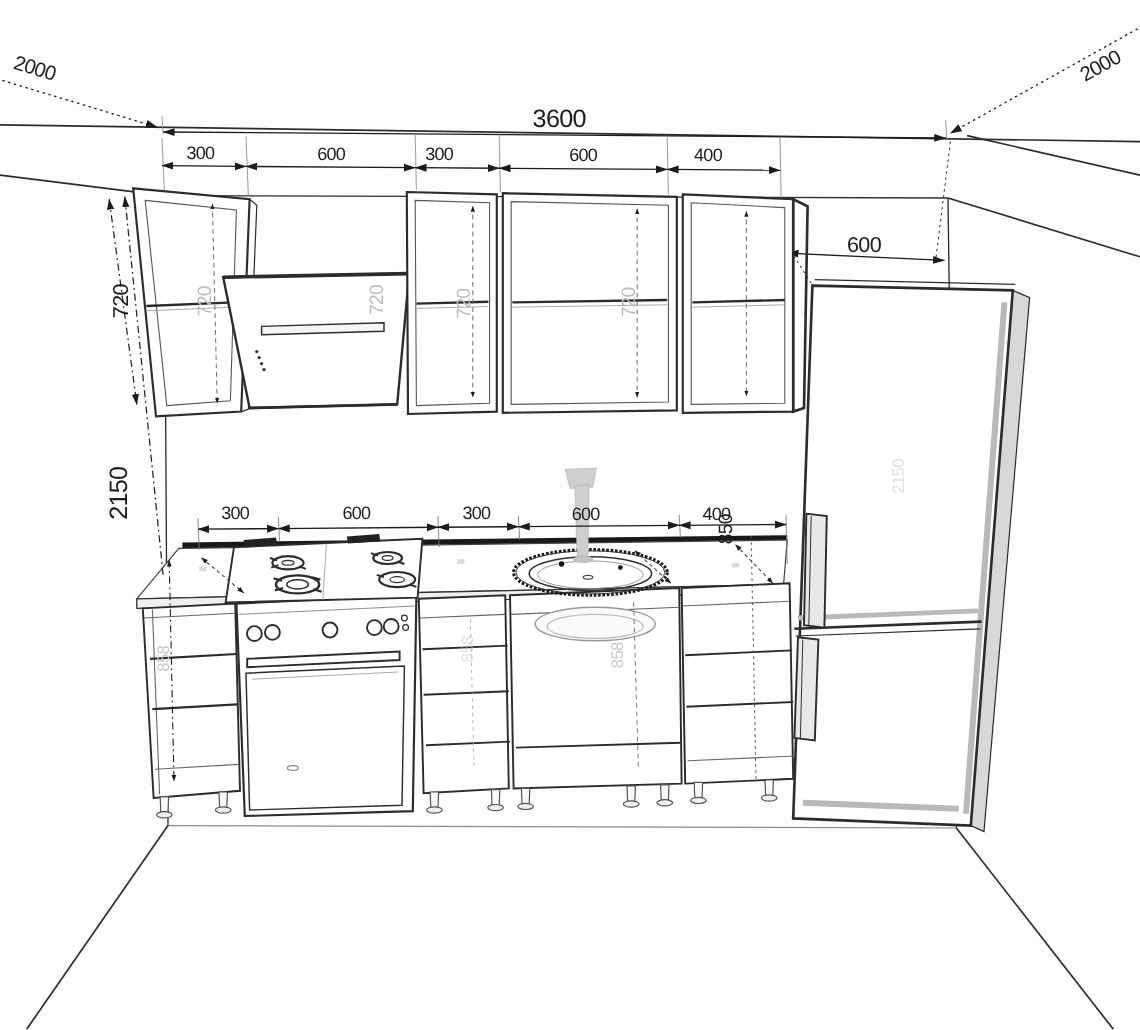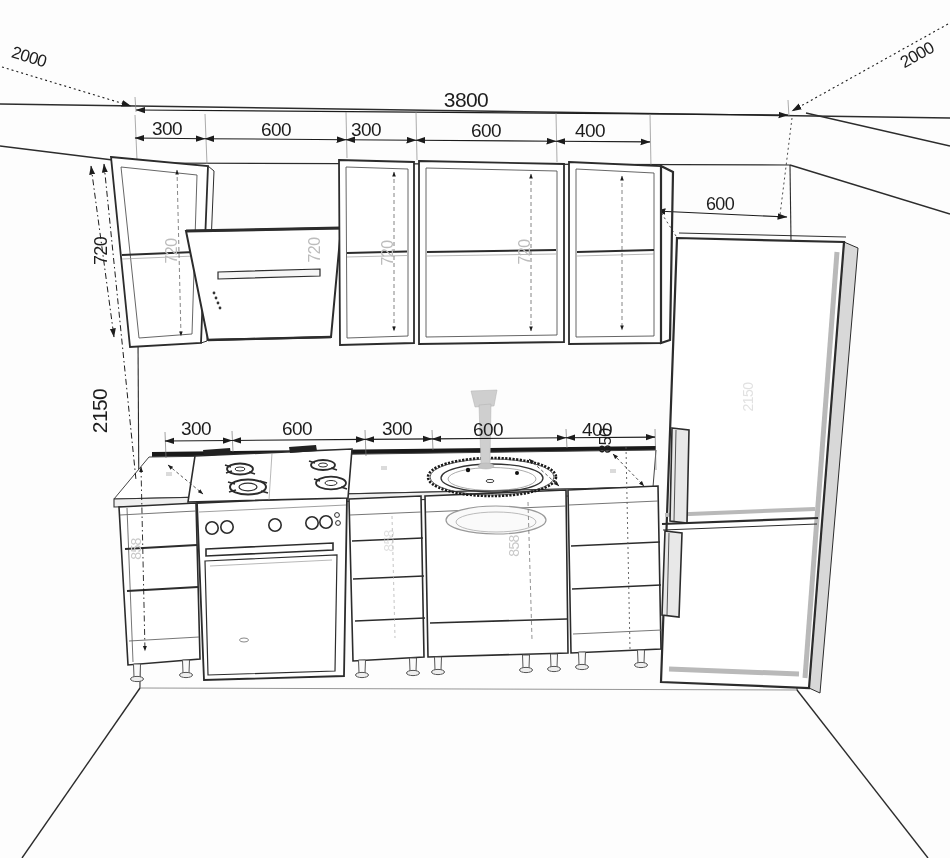--- a/index.html
+++ b/index.html
@@ -3,21 +3,21 @@
 <meta charset="utf-8">
 <style>
   html,body{margin:0;padding:0;background:#ffffff;}
   #stage{
     position:relative;width:950px;height:858px;background:#fdfdfd;overflow:hidden;
     font-family:"Liberation Sans",sans-serif;
   }
   #stage svg{position:absolute;left:0;top:0;}
   .lbl{
     position:absolute;color:#1d1d1d;white-space:nowrap;letter-spacing:-0.6px;
-    transform:translate(-50%,-50%);font-size:19px;line-height:1;z-index:5;
+    transform:translate(-50%,-50%);font-size:15px;line-height:1;z-index:5;
   }
   .big{font-size:21px;}
   .sm{font-size:16px;}
   .rot{transform:translate(-50%,-50%) rotate(-90deg);}
   .tilt-l{transform:translate(-50%,-50%) rotate(17deg);font-size:17px;}
   .tilt-r{transform:translate(-50%,-50%) rotate(-29deg);font-size:17px;}
   .gray{color:#bcbcbc;font-size:16px;}
   .gray2{color:#c9c9c9;font-size:14px;}
   .faint{opacity:.55;}
 </style>
@@ -304,21 +304,21 @@
   </g>
 
   <g stroke="#1c1c1c" fill="none">
     <path d="M91,166 L114,337" stroke-dasharray="6,3,1.5,3" stroke-width="1" marker-start="url(#ma)" marker-end="url(#ma)"></path>
     <path d="M104,164 L136,480" stroke-dasharray="6,3,1.5,3" stroke-width="1" marker-start="url(#ma)"></path>
   </g>
 </svg>
 
 <div class="lbl tilt-l" style="left:29px;top:57px">2000</div>
 <div class="lbl tilt-r" style="left:917px;top:55px">2000</div>
-<div class="lbl big" style="left:466px;top:99px">3800</div>
+<div class="lbl big" style="left:466px;top:99px">3600</div>
 
 <div class="lbl" style="left:167px;top:128px">300</div>
 <div class="lbl" style="left:276px;top:129px">600</div>
 <div class="lbl" style="left:366px;top:129px">300</div>
 <div class="lbl" style="left:486px;top:130px">600</div>
 <div class="lbl" style="left:590px;top:130px">400</div>
 
 <div class="lbl" style="left:720px;top:204px;font-size:18px">600</div>
 
 <div class="lbl rot" style="left:101px;top:251px;font-size:18px">720</div>

